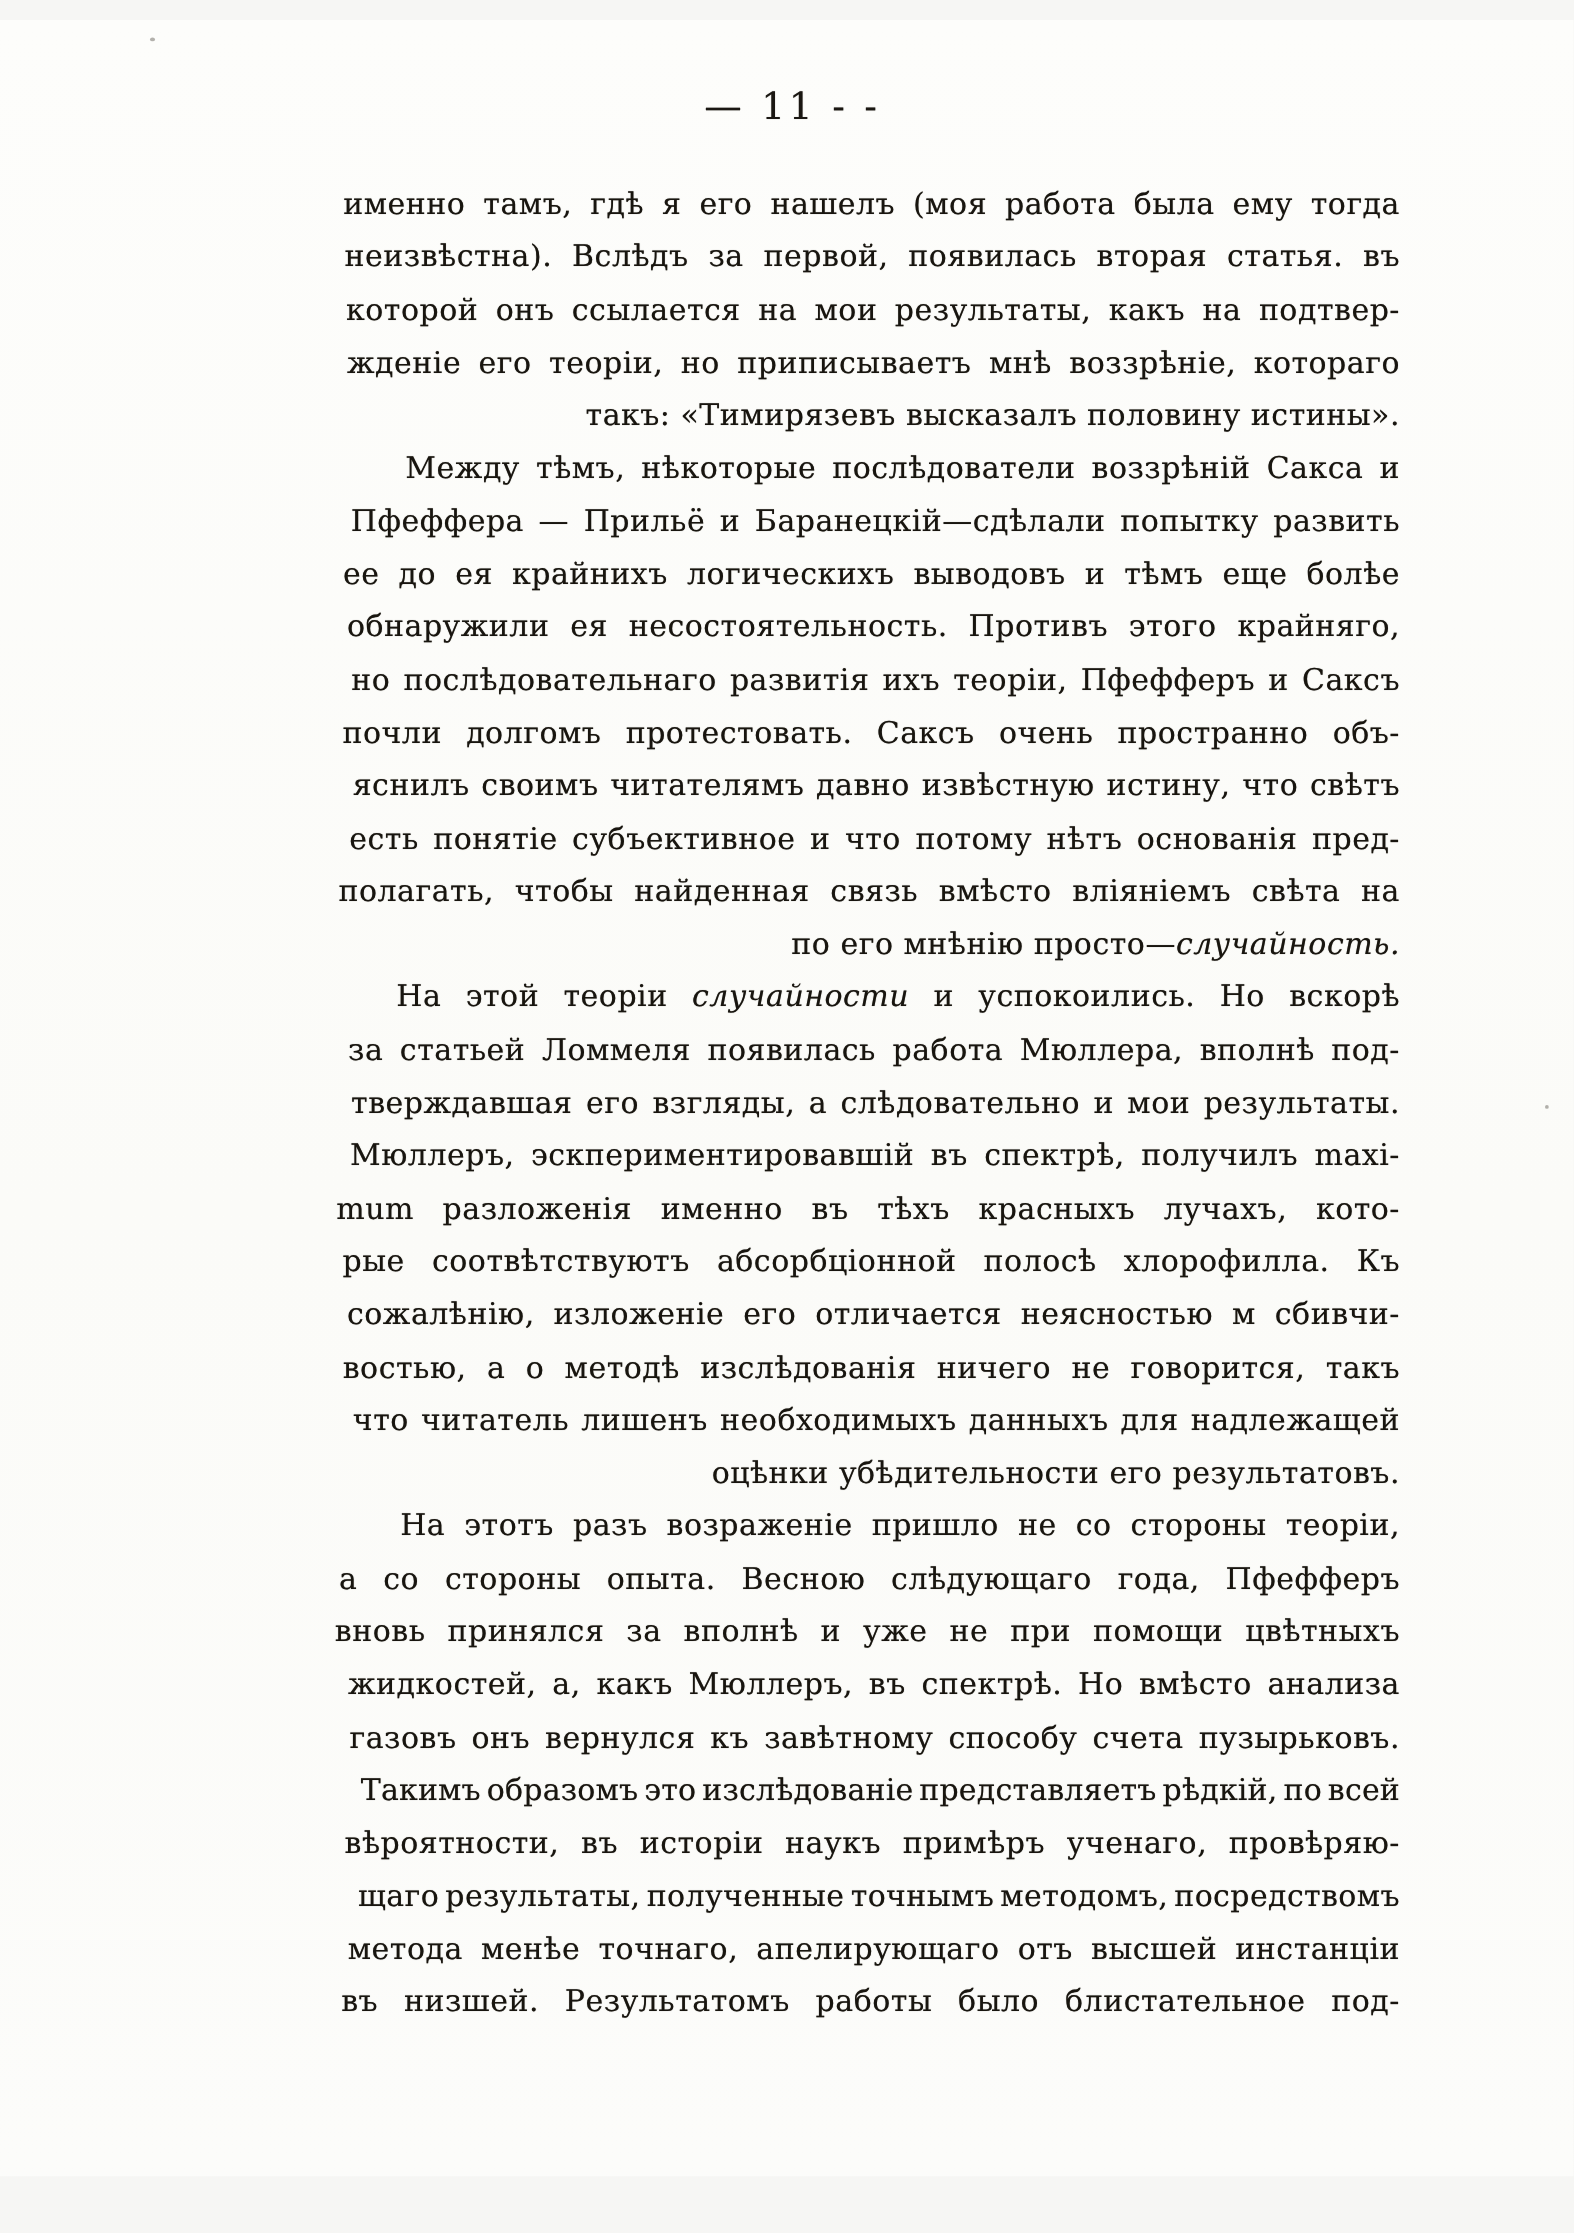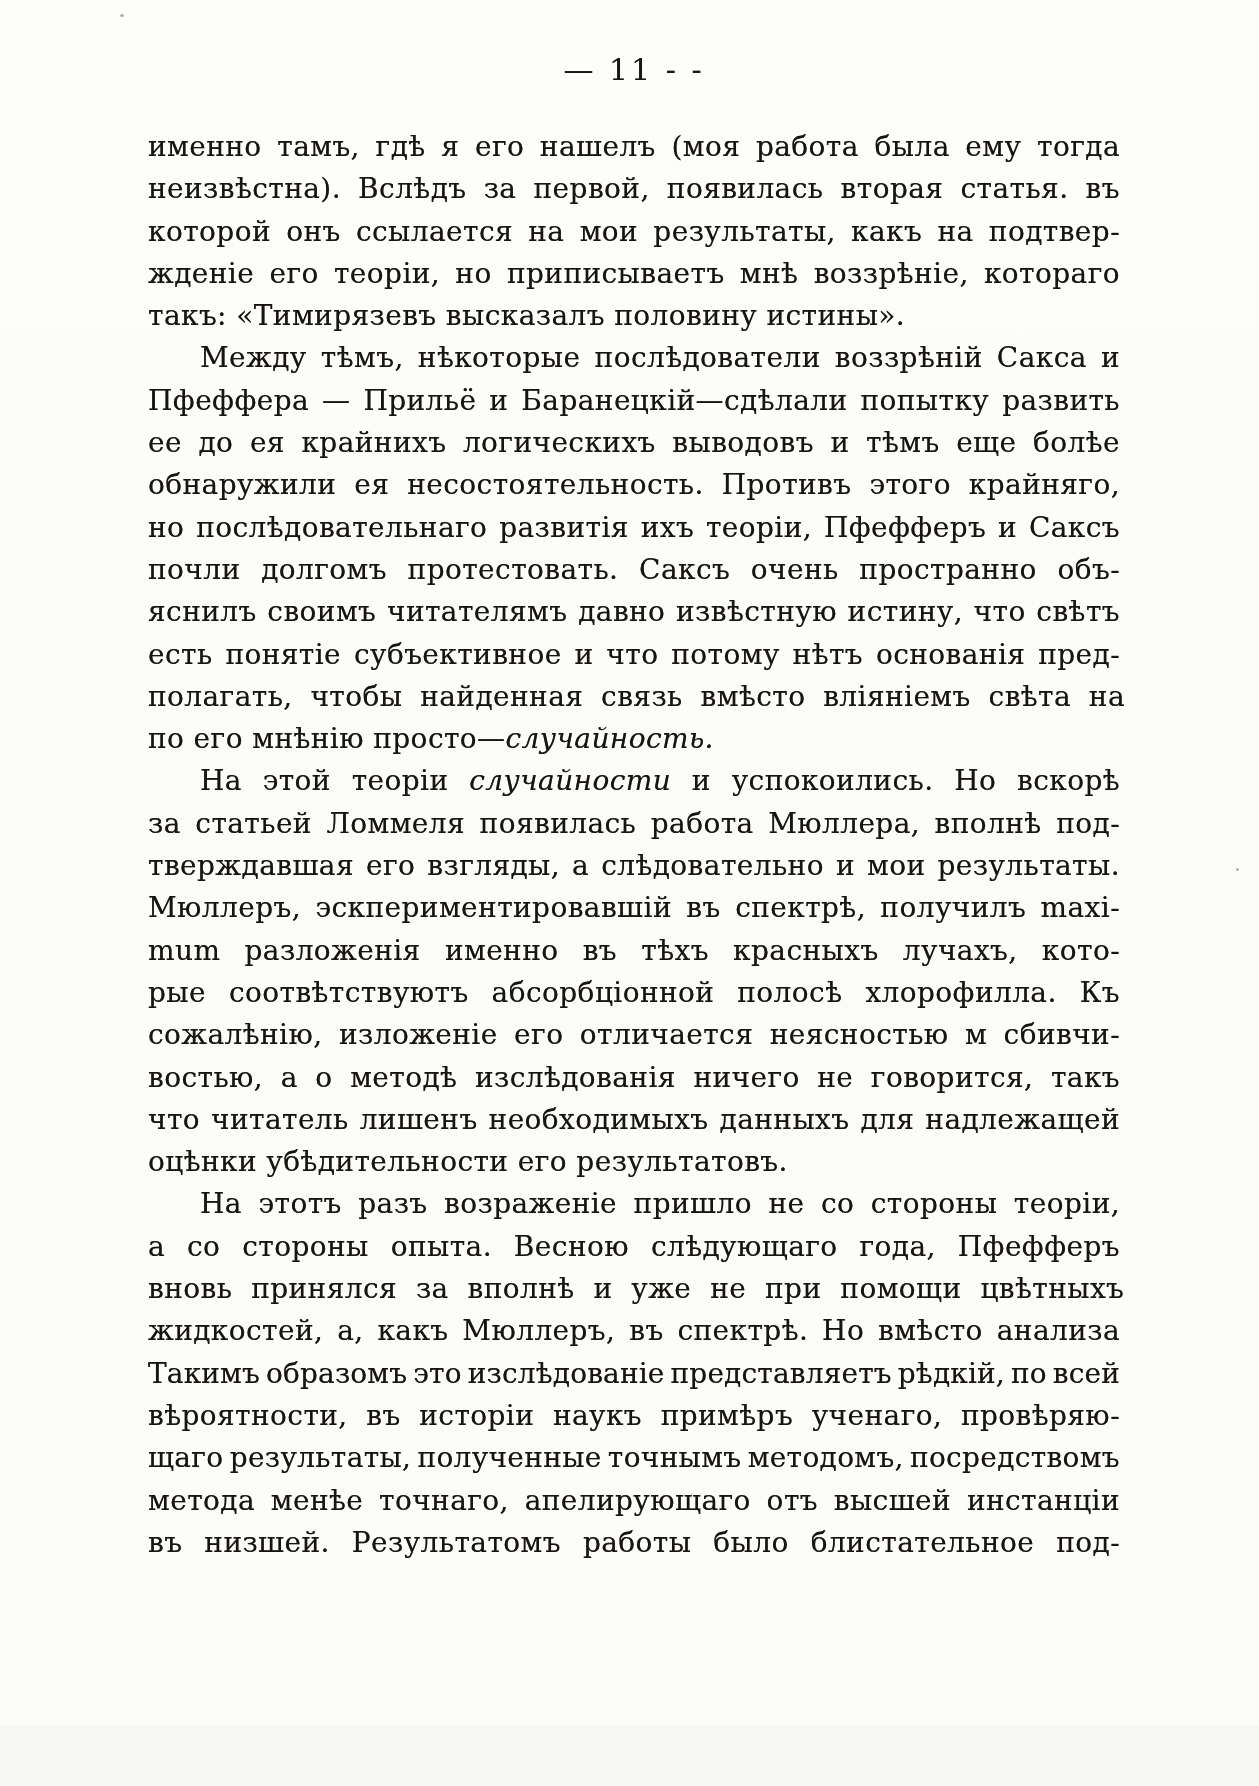--- a/index.html
+++ b/index.html
@@ -4,21 +4,21 @@
 <style>
   html, body {
     margin: 0;
     padding: 0;
     background: #f6f6f4;
   }
   .page {
     position: relative;
     width: 1259px;
     height: 1725px;
-    margin: 0 auto;
+    margin: 16px auto;
     background: linear-gradient(180deg, #fdfdfb 0%, #fbfbf8 55%, #fcfcfa 100%);
     overflow: hidden;
     font-family: "DejaVu Serif", "Liberation Serif", serif;
     color: #18150f;
   }
   .page-number {
     position: absolute;
     top: 52px;
     left: 148px;
     width: 972px;
@@ -33,23 +33,24 @@
     top: 126px;
     left: 148px;
     width: 972px;
   }
   .line {
     position: relative;
     display: block;
     white-space: nowrap;
     height: 42.3px;
     line-height: 42.3px;
-    font-size: 28px;
+    font-size: 24px;
     letter-spacing: 0.4px;
     text-shadow: 0 0 0.6px rgba(25,20,12,0.6);
+    text-align: right;
   }
   .line .inner { display: inline; }
   .italic { font-style: italic; }
   
   .speck {
     position: absolute;
     background: rgba(40,35,25,0.35);
     border-radius: 50%;
   }
 </style>
@@ -82,20 +83,21 @@
       <div class="line" style="word-spacing: 14.9107px;"><span class="inner"><span>mum разложенія именно въ тѣхъ красныхъ лучахъ, кото-</span></span></div>
       <div class="line" style="word-spacing: 13.6562px;"><span class="inner"><span>рые соотвѣтствуютъ абсорбціонной полосѣ хлорофилла. Къ</span></span></div>
       <div class="line" style="word-spacing: 7.1276px;"><span class="inner"><span>сожалѣнію, изложеніе его отличается неясностью м сбивчи-</span></span></div>
       <div class="line" style="word-spacing: 8.25586px;"><span class="inner"><span>востью, а о методѣ изслѣдованія ничего не говорится, такъ</span></span></div>
       <div class="line" style="word-spacing: 1.67969px;"><span class="inner"><span>что читатель лишенъ необходимыхъ данныхъ для надлежащей</span></span></div>
       <div class="line"><span class="inner"><span>оцѣнки убѣдительности его результатовъ.</span></span></div>
       <div class="line" style="padding-left: 52px; word-spacing: 7.20117px;"><span class="inner"><span>На этотъ разъ возраженіе пришло не со стороны теоріи,</span></span></div>
       <div class="line" style="word-spacing: 12.5982px;"><span class="inner"><span>а со стороны опыта. Весною слѣдующаго года, Пфефферъ</span></span></div>
       <div class="line" style="word-spacing: 9.54861px;"><span class="inner"><span>вновь принялся за вполнѣ и уже не при помощи цвѣтныхъ</span></span></div>
       <div class="line" style="word-spacing: 4.54297px;"><span class="inner"><span>жидкостей, а, какъ Мюллеръ, въ спектрѣ. Но вмѣсто анализа</span></span></div>
+      <div class="line" style="word-spacing: 3.95089px;"><span class="inner"><span>газовъ онъ вернулся къ завѣтному способу счета пузырьковъ.</span></span></div>
       <div class="line" style="letter-spacing: 0.14244px; word-spacing: -3px;"><span class="inner"><span>Такимъ образомъ это изслѣдованіе представляетъ рѣдкій, по всей</span></span></div>
       <div class="line" style="word-spacing: 9.3151px;"><span class="inner"><span>вѣроятности, въ исторіи наукъ примѣръ ученаго, провѣряю-</span></span></div>
       <div class="line" style="letter-spacing: 0.311369px; word-spacing: -3px;"><span class="inner"><span>щаго результаты, полученные точнымъ методомъ, посредствомъ</span></span></div>
       <div class="line" style="word-spacing: 6.46875px;"><span class="inner"><span>метода менѣе точнаго, апелирующаго отъ высшей инстанціи</span></span></div>
       <div class="line" style="word-spacing: 12.6458px;"><span class="inner"><span>въ низшей. Результатомъ работы было блистательное под-</span></span></div>
     </div>
 
   <div class="speck" style="left:120px;top:14px;width:4px;height:3px;"></div>
   <div class="speck" style="left:1236px;top:868px;width:3px;height:3px;"></div>
 </div>

